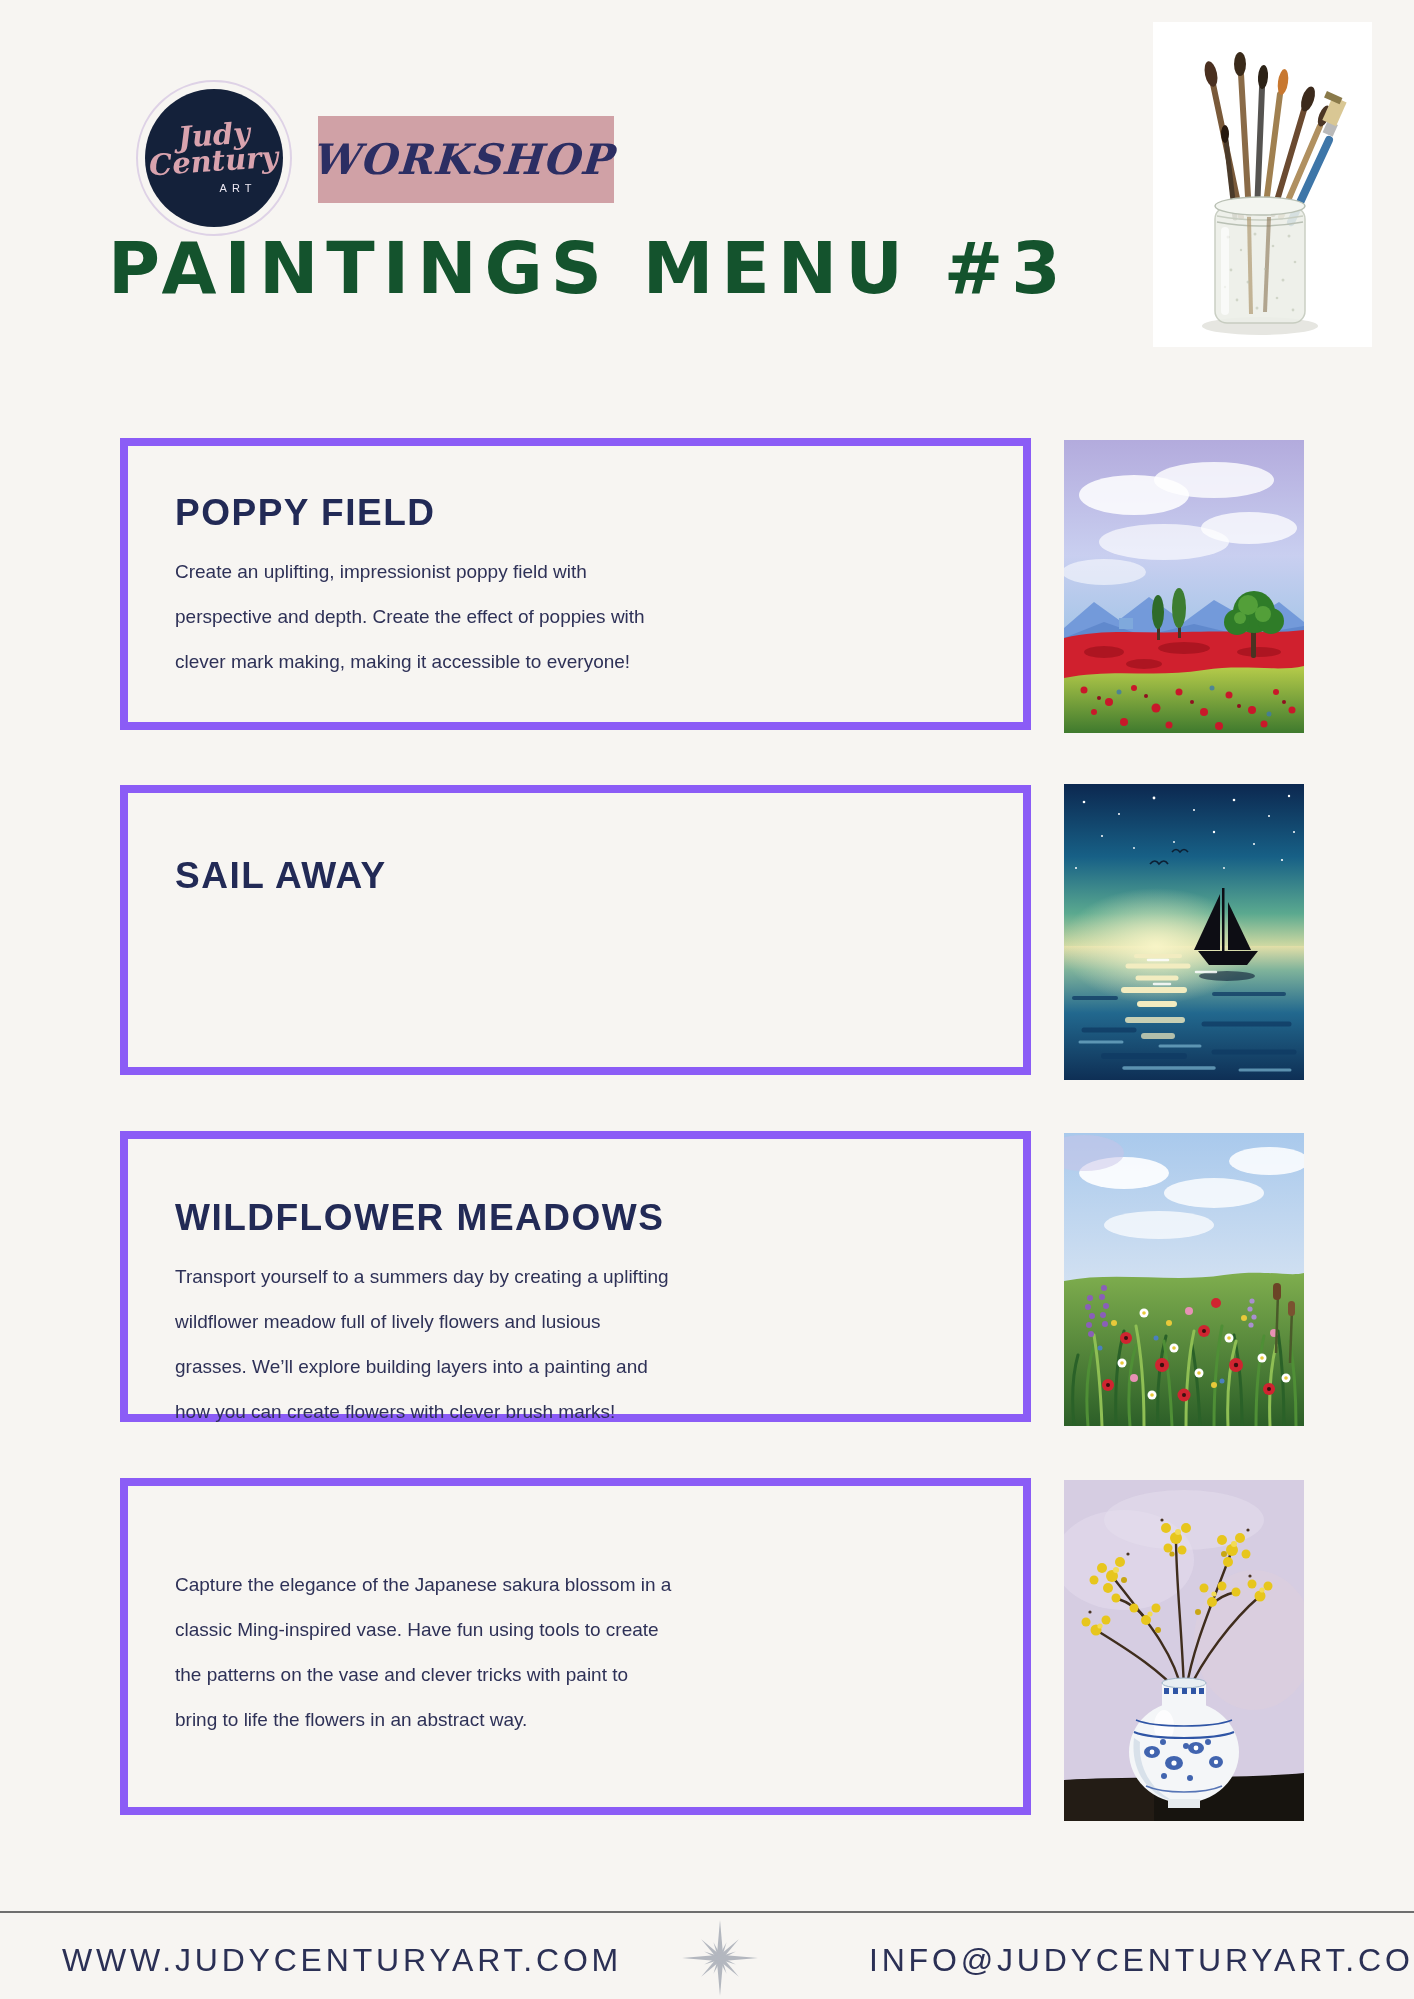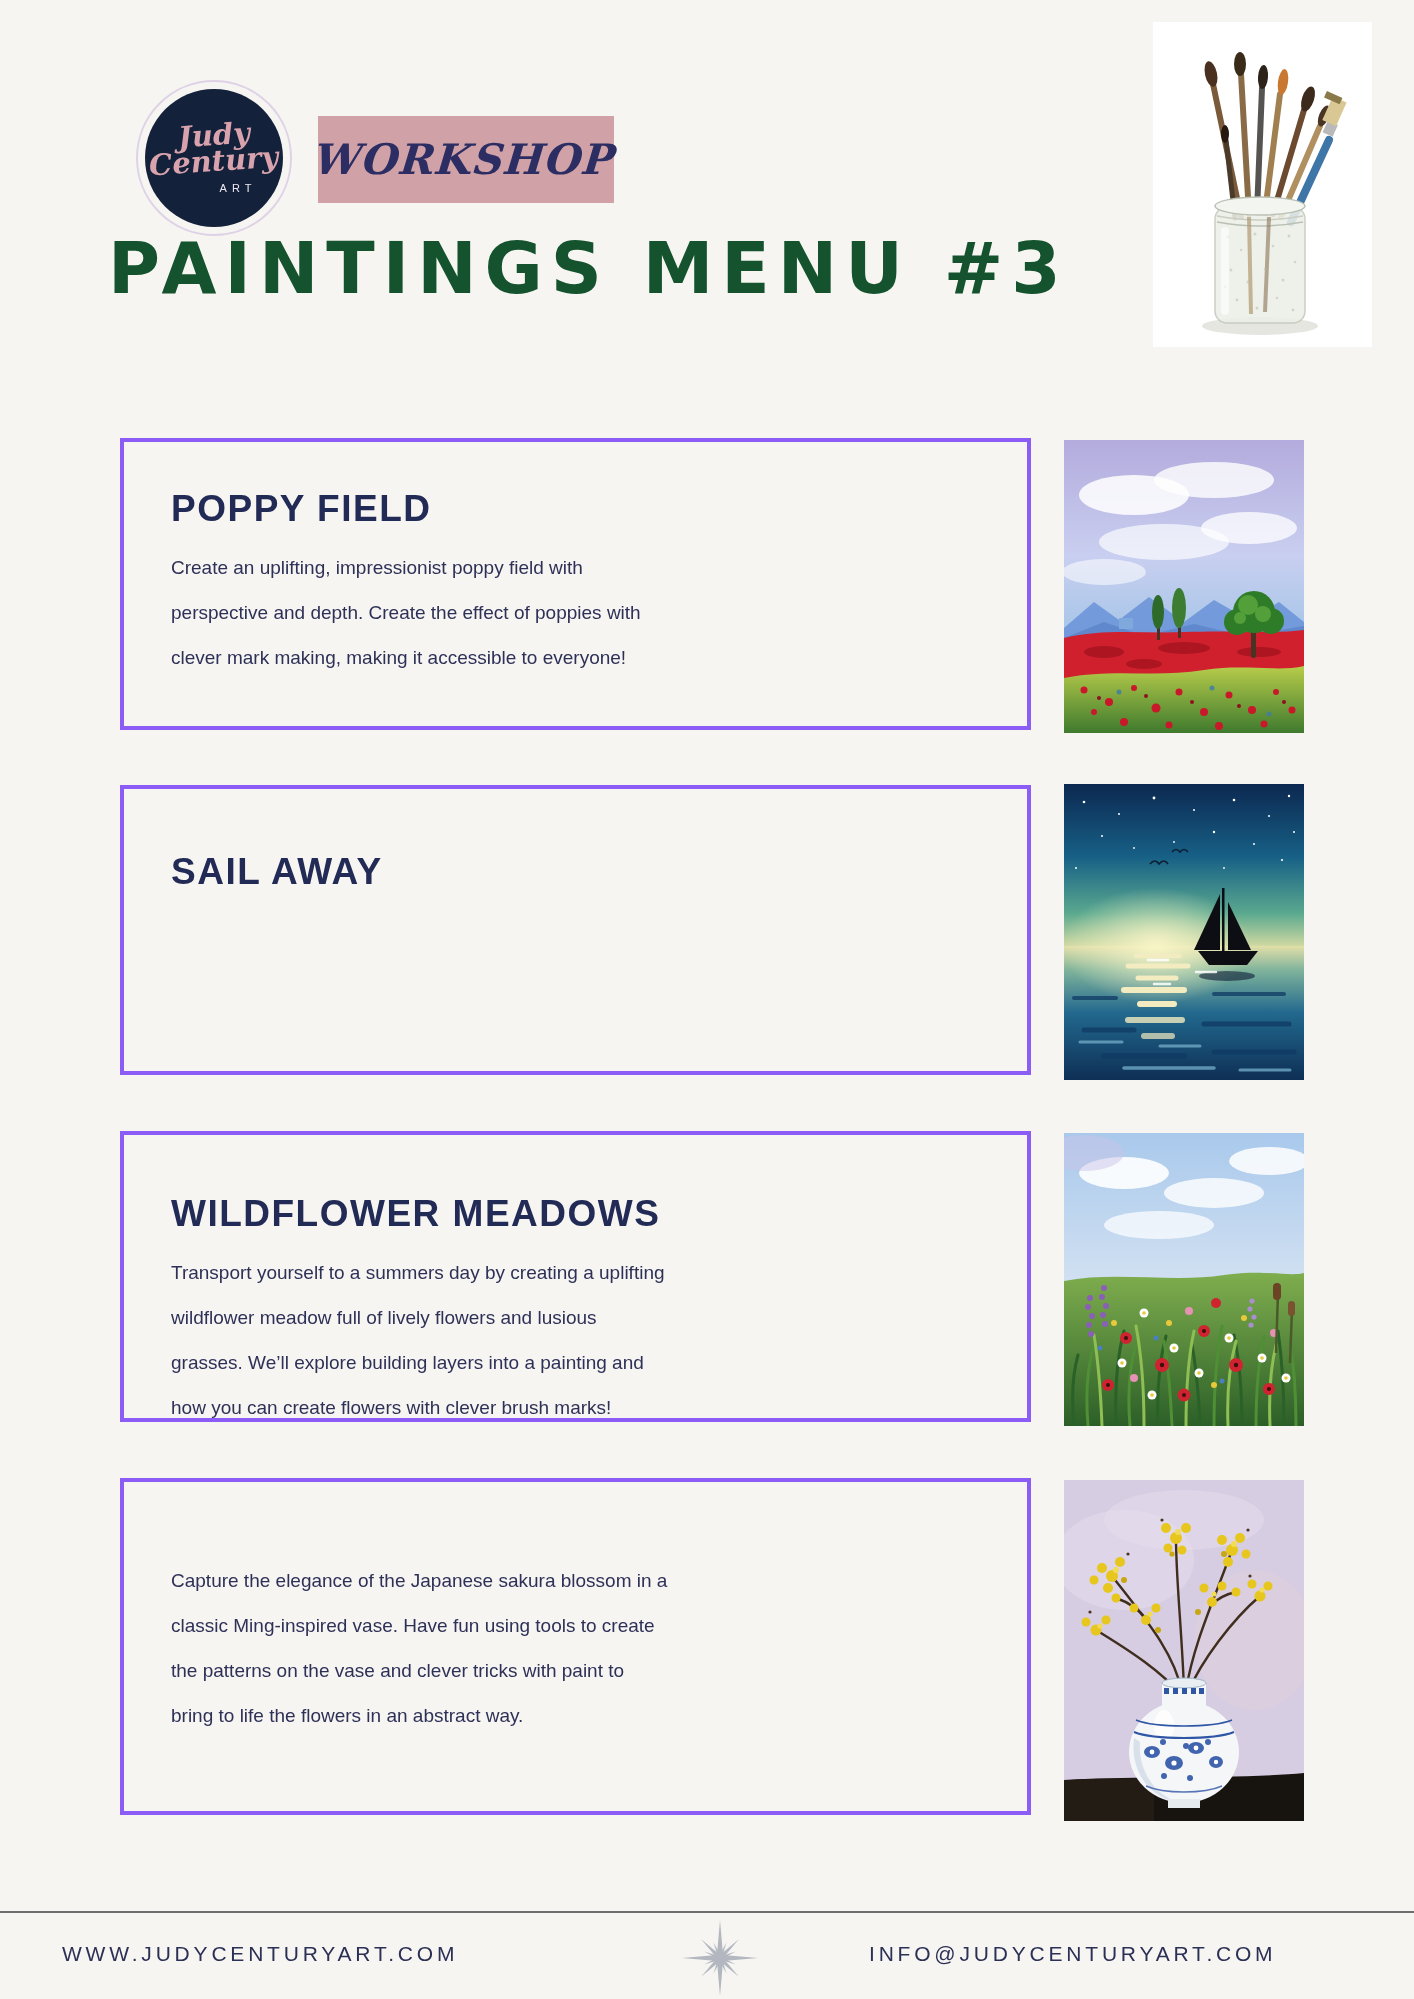--- a/index.html
+++ b/index.html
@@ -39,40 +39,40 @@
     position:absolute;left:108px;top:233px;margin:0;
     font-family:"DejaVu Sans",sans-serif;font-weight:bold;
     font-size:71px;letter-spacing:8px;color:#14532d;line-height:1;white-space:nowrap;
   }
   .photo{
     position:absolute;left:1153px;top:22px;width:219px;height:325px;background:#ffffff;
   }
   
   .box{
     position:absolute;left:120px;width:911px;box-sizing:border-box;
-    border:4px solid #8b5cf6;padding-left:47px;padding-right:40px;
+    border:8px solid #8b5cf6;padding-left:47px;padding-right:40px;
   }
   .sec-title{
     margin:0;font-size:37px;font-weight:bold;letter-spacing:1.5px;
     color:#222a56;line-height:41px;
   }
   .sec-desc{
     margin:16px 0 0 0;font-size:19px;line-height:45px;color:#2e3157;
     width:730px;white-space:pre-line;
   }
   .thumb{
     position:absolute;left:1064px;width:240px;overflow:hidden;
   }
   .thumb svg{display:block;width:100%;height:100%;}
   
   .divider{
     position:absolute;left:0;top:1911px;width:1414px;height:2px;background:#6e6e6e;
   }
   .foot-text{
-    position:absolute;top:1942px;font-size:21px;letter-spacing:3.8px;
+    position:absolute;top:1942px;font-size:32px;letter-spacing:3.8px;
     color:#2b3055;white-space:nowrap;
   }
   .foot-left{left:62px;}
   .foot-right{left:869px;}
   .foot-star{position:absolute;left:682px;top:1920px;width:76px;height:76px;}
 </style>
 </head>
 <body>
 
 <div class="page">

